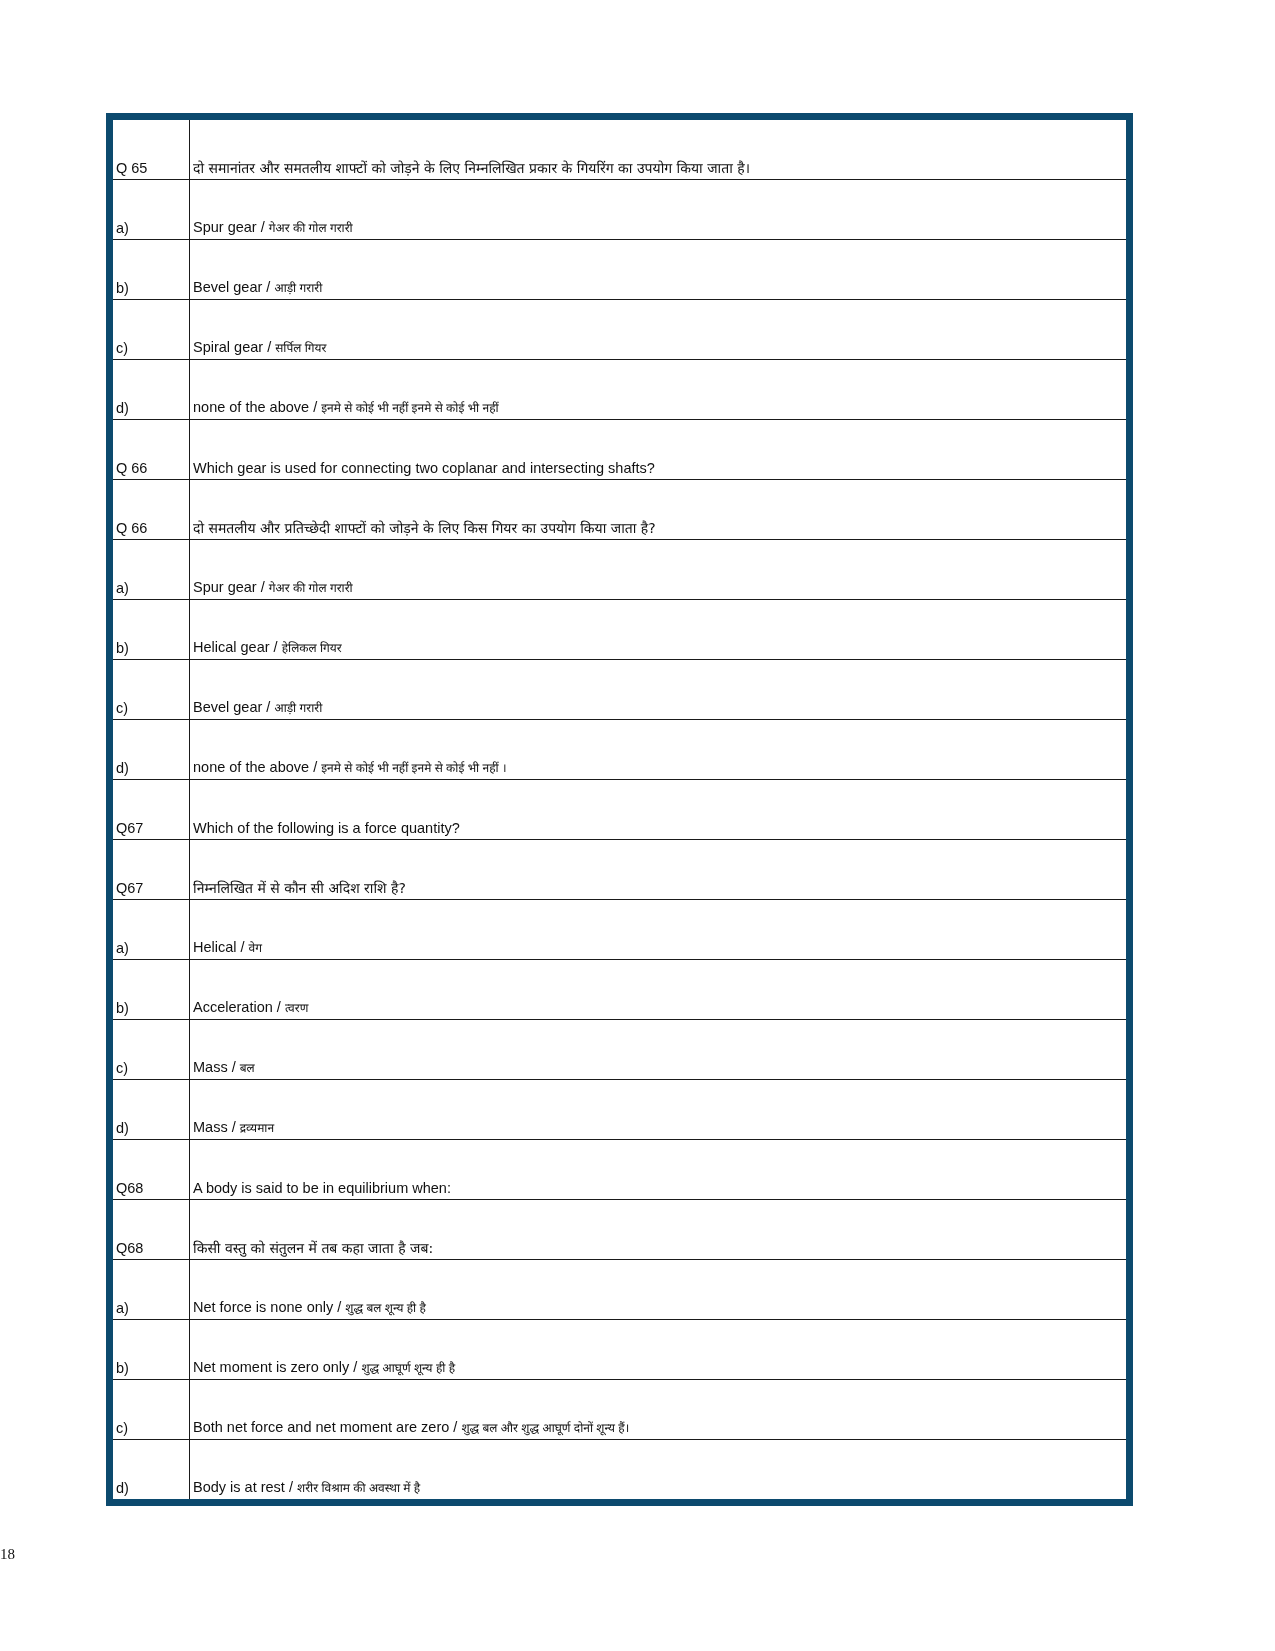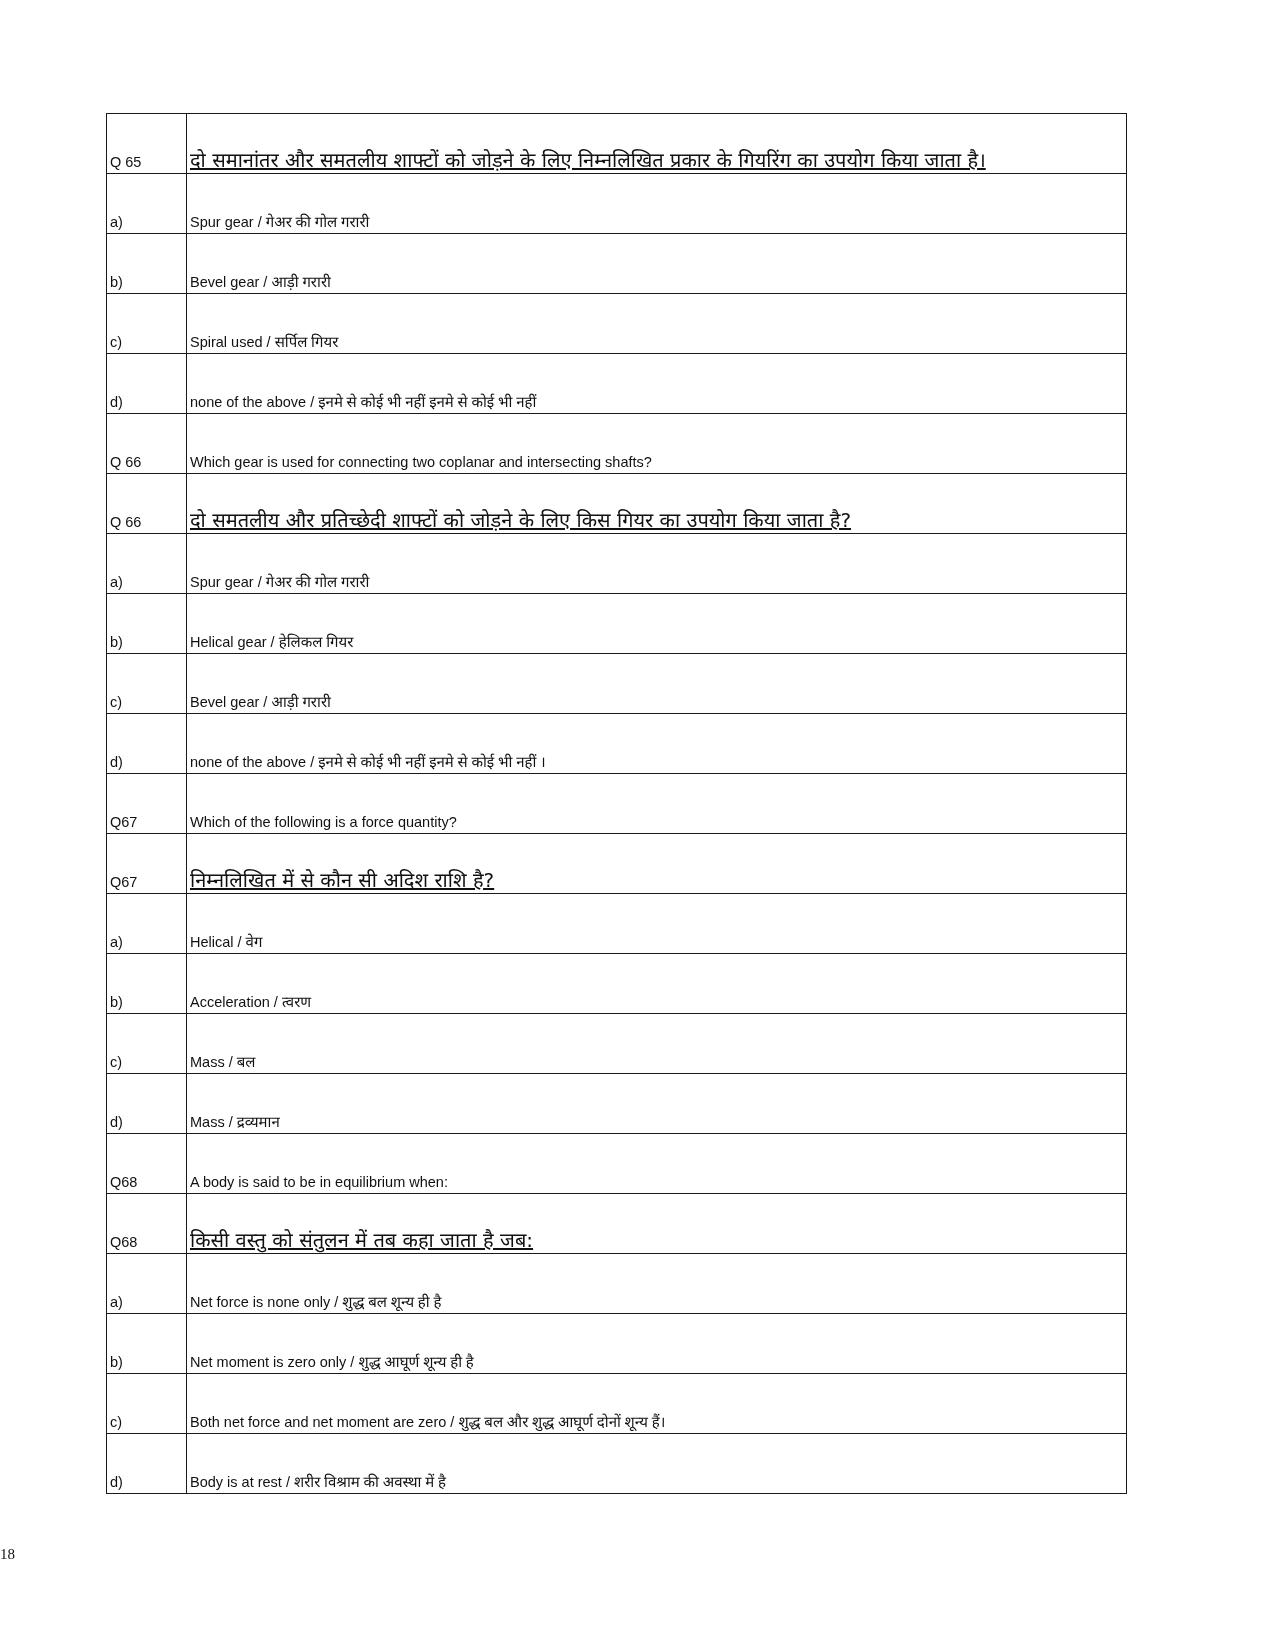--- a/index.html
+++ b/index.html
@@ -20,45 +20,44 @@
       left: 0; top: 0;
       width: 1275px; height: 1651px;
     }
     .qtable {
       position: absolute;
       left: 106px;
       top: 113px;
       width: 1020px;
       border-collapse: collapse;
       table-layout: fixed;
-      border: 1px solid #0c4a6e;
+      border: 7px solid #0c4a6e;
     }
     .qtable col.c1 { width: 80px; }
     .qtable col.c2 { width: 940px; }
     .qtable td {
       border: 1.5px solid #1a1a1a;
       height: 57px;
       padding: 0 0 2px 3px;
       vertical-align: bottom;
       font-size: 14.5px;
       line-height: 17px;
       white-space: nowrap;
       overflow: hidden;
     }
     .qtable td.label {
       font-size: 14.5px;
     }
     .qtable td.text .hi {
-      font-family: Liberation Serif, serif;
-      font-size: 15px;
+      font-family: Liberation Sans, sans-serif;
+      font-size: 12px;
     }
     .qtable td.text .hi-small {
       font-family: "DejaVu Sans", sans-serif;
-      font-size: 20px;
-      text-decoration: underline;
+      font-size: 14px;
     }
     .page-number {
       position: absolute;
       left: 0;
       width: 1275px;
       top: 1546px;
       text-align: left;
       font-family: "Liberation Serif", "DejaVu Serif", serif;
       font-size: 15px;
       color: #111111;
@@ -81,21 +80,21 @@
       <tr>
           <td class="label">a)</td>
           <td class="text"><span>Spur gear</span><span> / </span><span class="hi">गेअर की गोल गरारी</span></td>
         </tr>
       <tr>
           <td class="label">b)</td>
           <td class="text"><span>Bevel gear</span><span> / </span><span class="hi">आड़ी गरारी</span></td>
         </tr>
       <tr>
           <td class="label">c)</td>
-          <td class="text"><span>Spiral used</span><span> / </span><span class="hi">सर्पिल गियर</span></td>
+          <td class="text"><span>Spiral gear</span><span> / </span><span class="hi">सर्पिल गियर</span></td>
         </tr>
       <tr>
           <td class="label">d)</td>
           <td class="text"><span>none of the above</span><span> / </span><span class="hi">इनमे से कोई भी नहीं इनमे से कोई भी नहीं</span></td>
         </tr>
       <tr>
           <td class="label">Q 66</td>
           <td class="text"><span>Which gear is used for connecting two coplanar and intersecting shafts?</span><span></span><span class="hi-small"></span></td>
         </tr>
       <tr>

